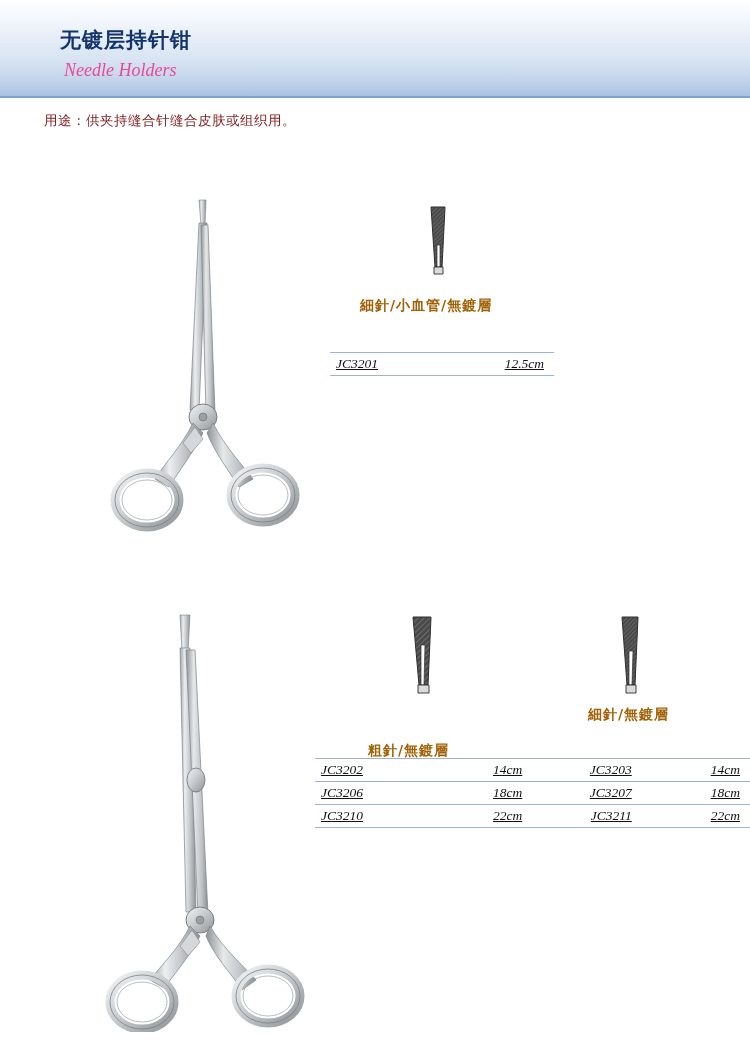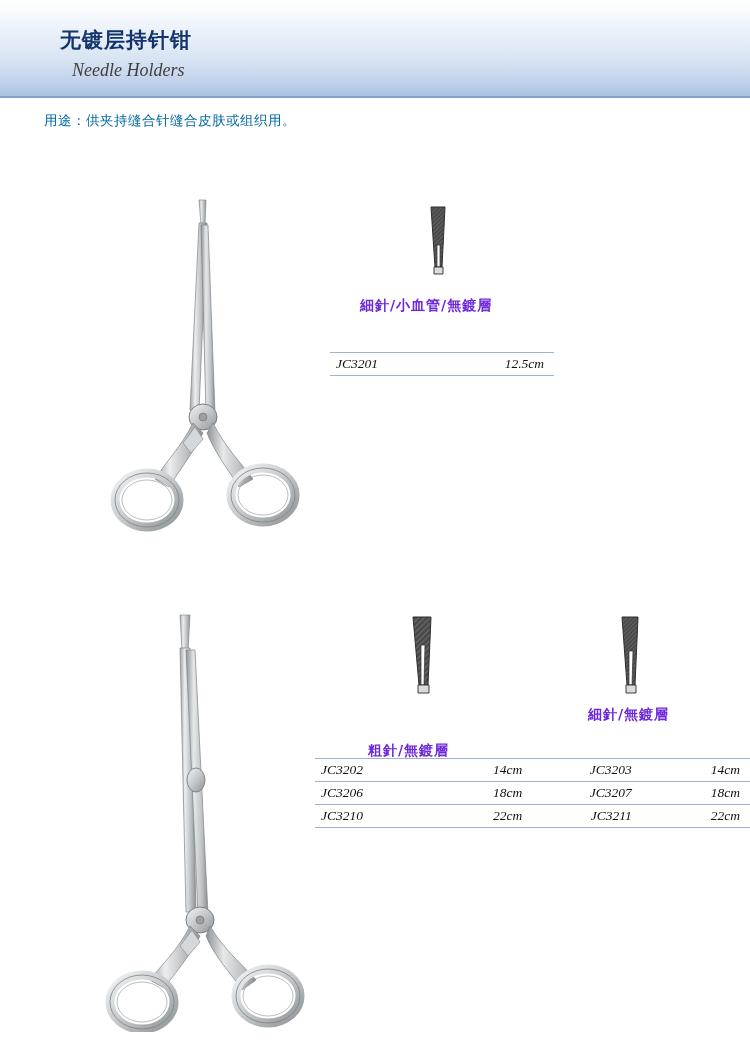--- a/index.html
+++ b/index.html
@@ -36,64 +36,65 @@
     top: 26px;
     font-size: 21px;
     font-weight: bold;
     color: #12336b;
     letter-spacing: 1px;
     font-family: "DejaVu Sans", "Liberation Sans", sans-serif;
     text-align: right;
   }
   .header-subtitle {
     position: absolute;
-    left: 72px;
+    left: 64px;
     top: 60px;
     font-size: 18px;
     font-style: italic;
-    color: #404040;
+    color: #ec4899;
     font-family: "Liberation Serif", serif;
   }
 
   
   .usage {
     position: absolute;
     left: 44px;
     top: 112px;
     font-size: 13.5px;
-    color: #0369a1;
+    color: #7f1d1d;
     font-family: "DejaVu Sans", "Liberation Sans", sans-serif;
     letter-spacing: 0.5px;
   }
 
   
   .instrument {
     position: absolute;
   }
   .instrument svg { display: block; }
 
   
   .tip-caption {
     position: absolute;
     font-size: 14px;
     font-weight: bold;
-    color: #6d28d9;
+    color: #a16207;
     font-family: "DejaVu Sans", "Liberation Sans", sans-serif;
     letter-spacing: 1px;
     white-space: nowrap;
   }
 
   
   .spec-table {
     position: absolute;
     border-collapse: collapse;
     font-family: "Liberation Serif", serif;
     font-style: italic;
     font-size: 13.5px;
     color: #111111;
+    text-decoration: underline;
   }
   .spec-table td {
     border-bottom: 1px solid #9bb4d4;
     padding: 2px 6px 3px 6px;
     height: 17px;
   }
   .spec-table tr:first-child td { border-top: 1px solid #9bb4d4; }
   .spec-table td.code { text-align: left; width: 88px; }
   .spec-table td.size { text-align: right; width: 108px; padding-right: 10px; }
   .spec-table td.code2 { text-align: right; width: 88px; padding-left: 14px; }

